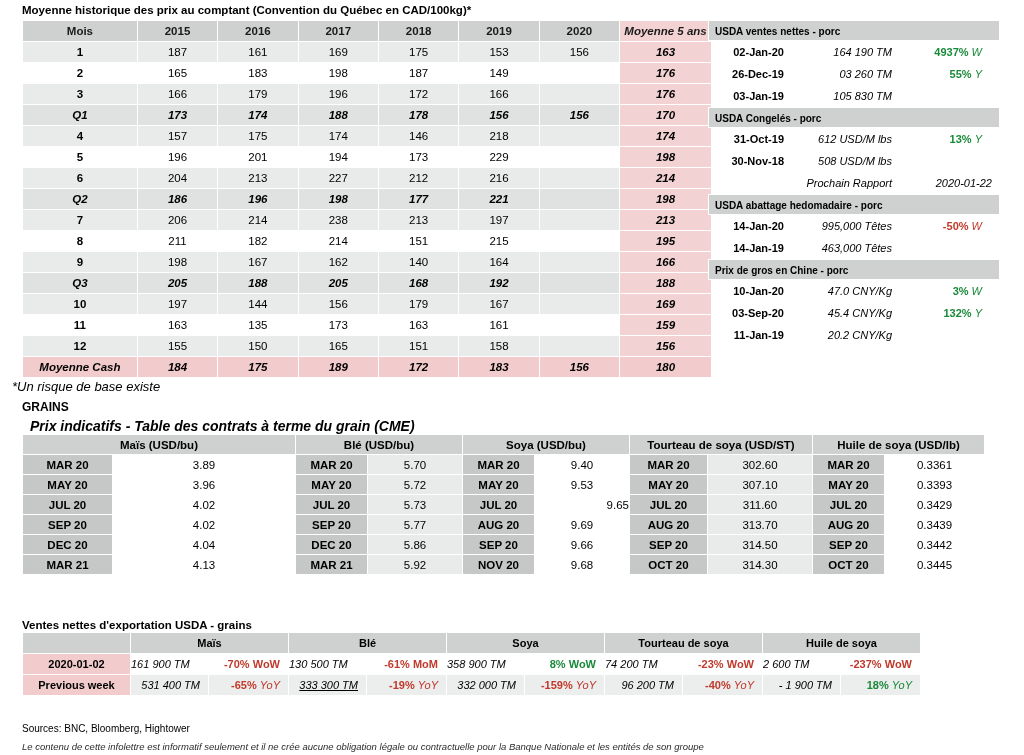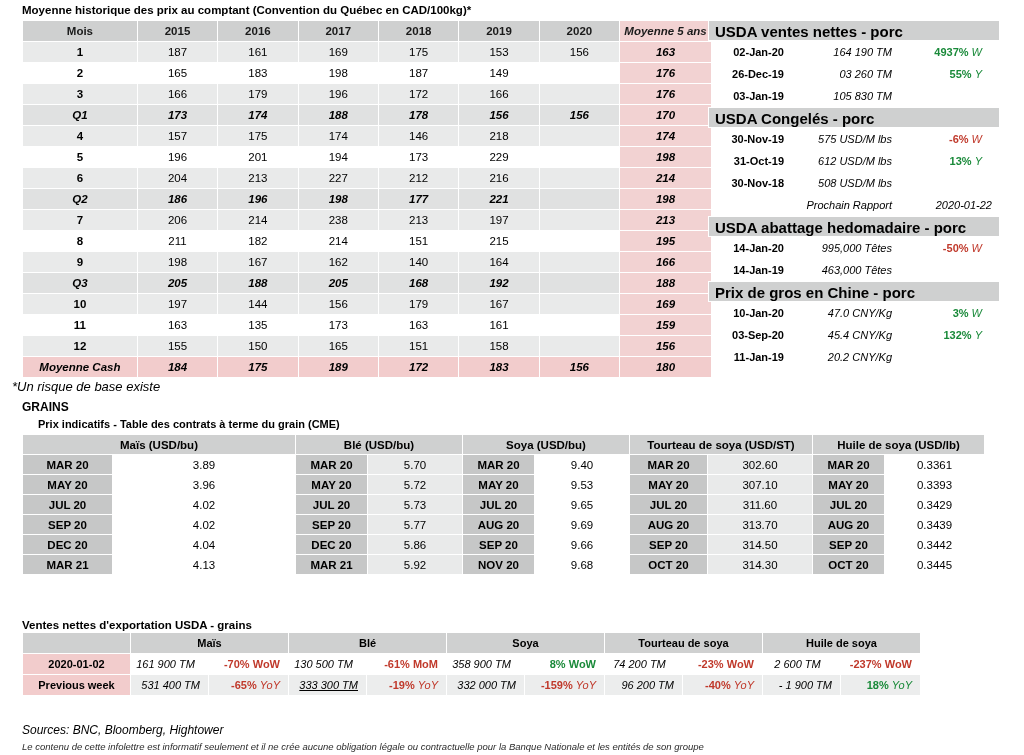--- a/index.html
+++ b/index.html
@@ -73,21 +73,21 @@
   
   #right-panels {
     position: absolute;
     left: 708px;
     top: 20px;
     width: 292px;
   }
   .rp-title {
     background: #cfd0d0;
     font-weight: bold;
-    font-size: 15px;
+    font-size: 10px;
     height: 21px;
     line-height: 21px;
     padding-left: 6px;
     margin-bottom: 0;
     border: 1px solid #ffffff;
   }
   .rp-row {
     display: flex;
     height: 22px;
     align-items: center;
@@ -104,24 +104,25 @@
   
   .sec-grains {
     position: absolute;
     left: 22px;
     top: 400px;
     font-weight: bold;
     font-size: 12px;
   }
   .sub-grains {
     position: absolute;
-    left: 38px;
+    left: 30px;
     top: 418px;
     font-weight: bold;
-    font-size: 11px;
+    font-size: 14px;
+    font-style: italic;
   }
   #grains-table {
     position: absolute;
     left: 22px;
     top: 434px;
   }
   #grains-table td {
     height: 20px;
     font-size: 11.5px;
     border: 1px solid #ffffff;
@@ -147,29 +148,28 @@
   #export-table td {
     height: 21px;
     font-size: 11px;
     border: 1px solid #ffffff;
   }
   .eh { background: #cfd0d0; font-weight: bold; text-align: center; font-size: 11.5px; }
   .elbl { background: #f2cccc; font-weight: bold; text-align: center; }
   .eval { background: #eceded; text-align: right; padding-right: 8px; font-style: italic; }
   .echg { background: #eceded; text-align: right; padding-right: 8px; font-weight: bold; }
   .echg .unit { font-weight: normal; font-style: italic; }
-  .eval-w { background: #ffffff; text-align: center; padding-right: 8px; font-style: italic; }
+  .eval-w { background: #ffffff; text-align: left; padding-right: 8px; font-style: italic; }
   .echg-w { background: #ffffff; text-align: right; padding-right: 8px; font-weight: bold; }
 
   .sources {
     position: absolute;
     left: 22px;
     top: 723px;
-    font-size: 12px;
-    font-style: italic;
+    font-size: 10px;
   }
   .disclaimer {
     position: absolute;
     left: 22px;
     top: 741px;
     font-size: 9.5px;
     font-style: italic;
     color: #2b2b2b;
   }
 </style>
@@ -371,25 +371,20 @@
         <div class="rp-val">03 260  TM</div>
         <div class="rp-chg green"><span>55%</span> <span class="unit">Y</span></div>
       </div>
       <div class="rp-row">
         <div class="rp-date">03-Jan-19</div>
         <div class="rp-val">105 830  TM</div>
         <div class="rp-chg "></div>
       </div>
       <div class="rp-title">USDA Congelés - porc</div>
       <div class="rp-row">
-        <div class="rp-date">30-Nov-19</div>
-        <div class="rp-val">575 USD/M lbs</div>
-        <div class="rp-chg red"><span>-6%</span> <span class="unit">W</span></div>
-      </div>
-      <div class="rp-row">
         <div class="rp-date">31-Oct-19</div>
         <div class="rp-val">612 USD/M lbs</div>
         <div class="rp-chg green"><span>13%</span> <span class="unit">Y</span></div>
       </div>
       <div class="rp-row">
         <div class="rp-date">30-Nov-18</div>
         <div class="rp-val">508 USD/M lbs</div>
         <div class="rp-chg "></div>
       </div>
       <div class="rp-rapport">
@@ -462,21 +457,21 @@
           <td class="gv" style="width: 105px;">307.10</td>
           <td class="gm" style="width: 72px;">MAY 20</td>
           <td class="gv-w" style="width: 100px;">0.3393</td>
         </tr>
         <tr>
           <td class="gm" style="width: 90px;">JUL 20</td>
           <td class="gv-w" style="width: 183px;">4.02</td>
           <td class="gm" style="width: 72px;">JUL 20</td>
           <td class="gv" style="width: 95px;">5.73</td>
           <td class="gm" style="width: 72px;">JUL 20</td>
-          <td class="gv-w" style="width: 95px;">9.65</td>
+          <td class="gv-w" style="width: 95px; text-align: right;">9.65</td>
           <td class="gm" style="width: 78px;">JUL 20</td>
           <td class="gv" style="width: 105px;">311.60</td>
           <td class="gm" style="width: 72px;">JUL 20</td>
           <td class="gv-w" style="width: 100px;">0.3429</td>
         </tr>
         <tr>
           <td class="gm" style="width: 90px;">SEP 20</td>
           <td class="gv-w" style="width: 183px;">4.02</td>
           <td class="gm" style="width: 72px;">SEP 20</td>
           <td class="gv" style="width: 95px;">5.77</td>

